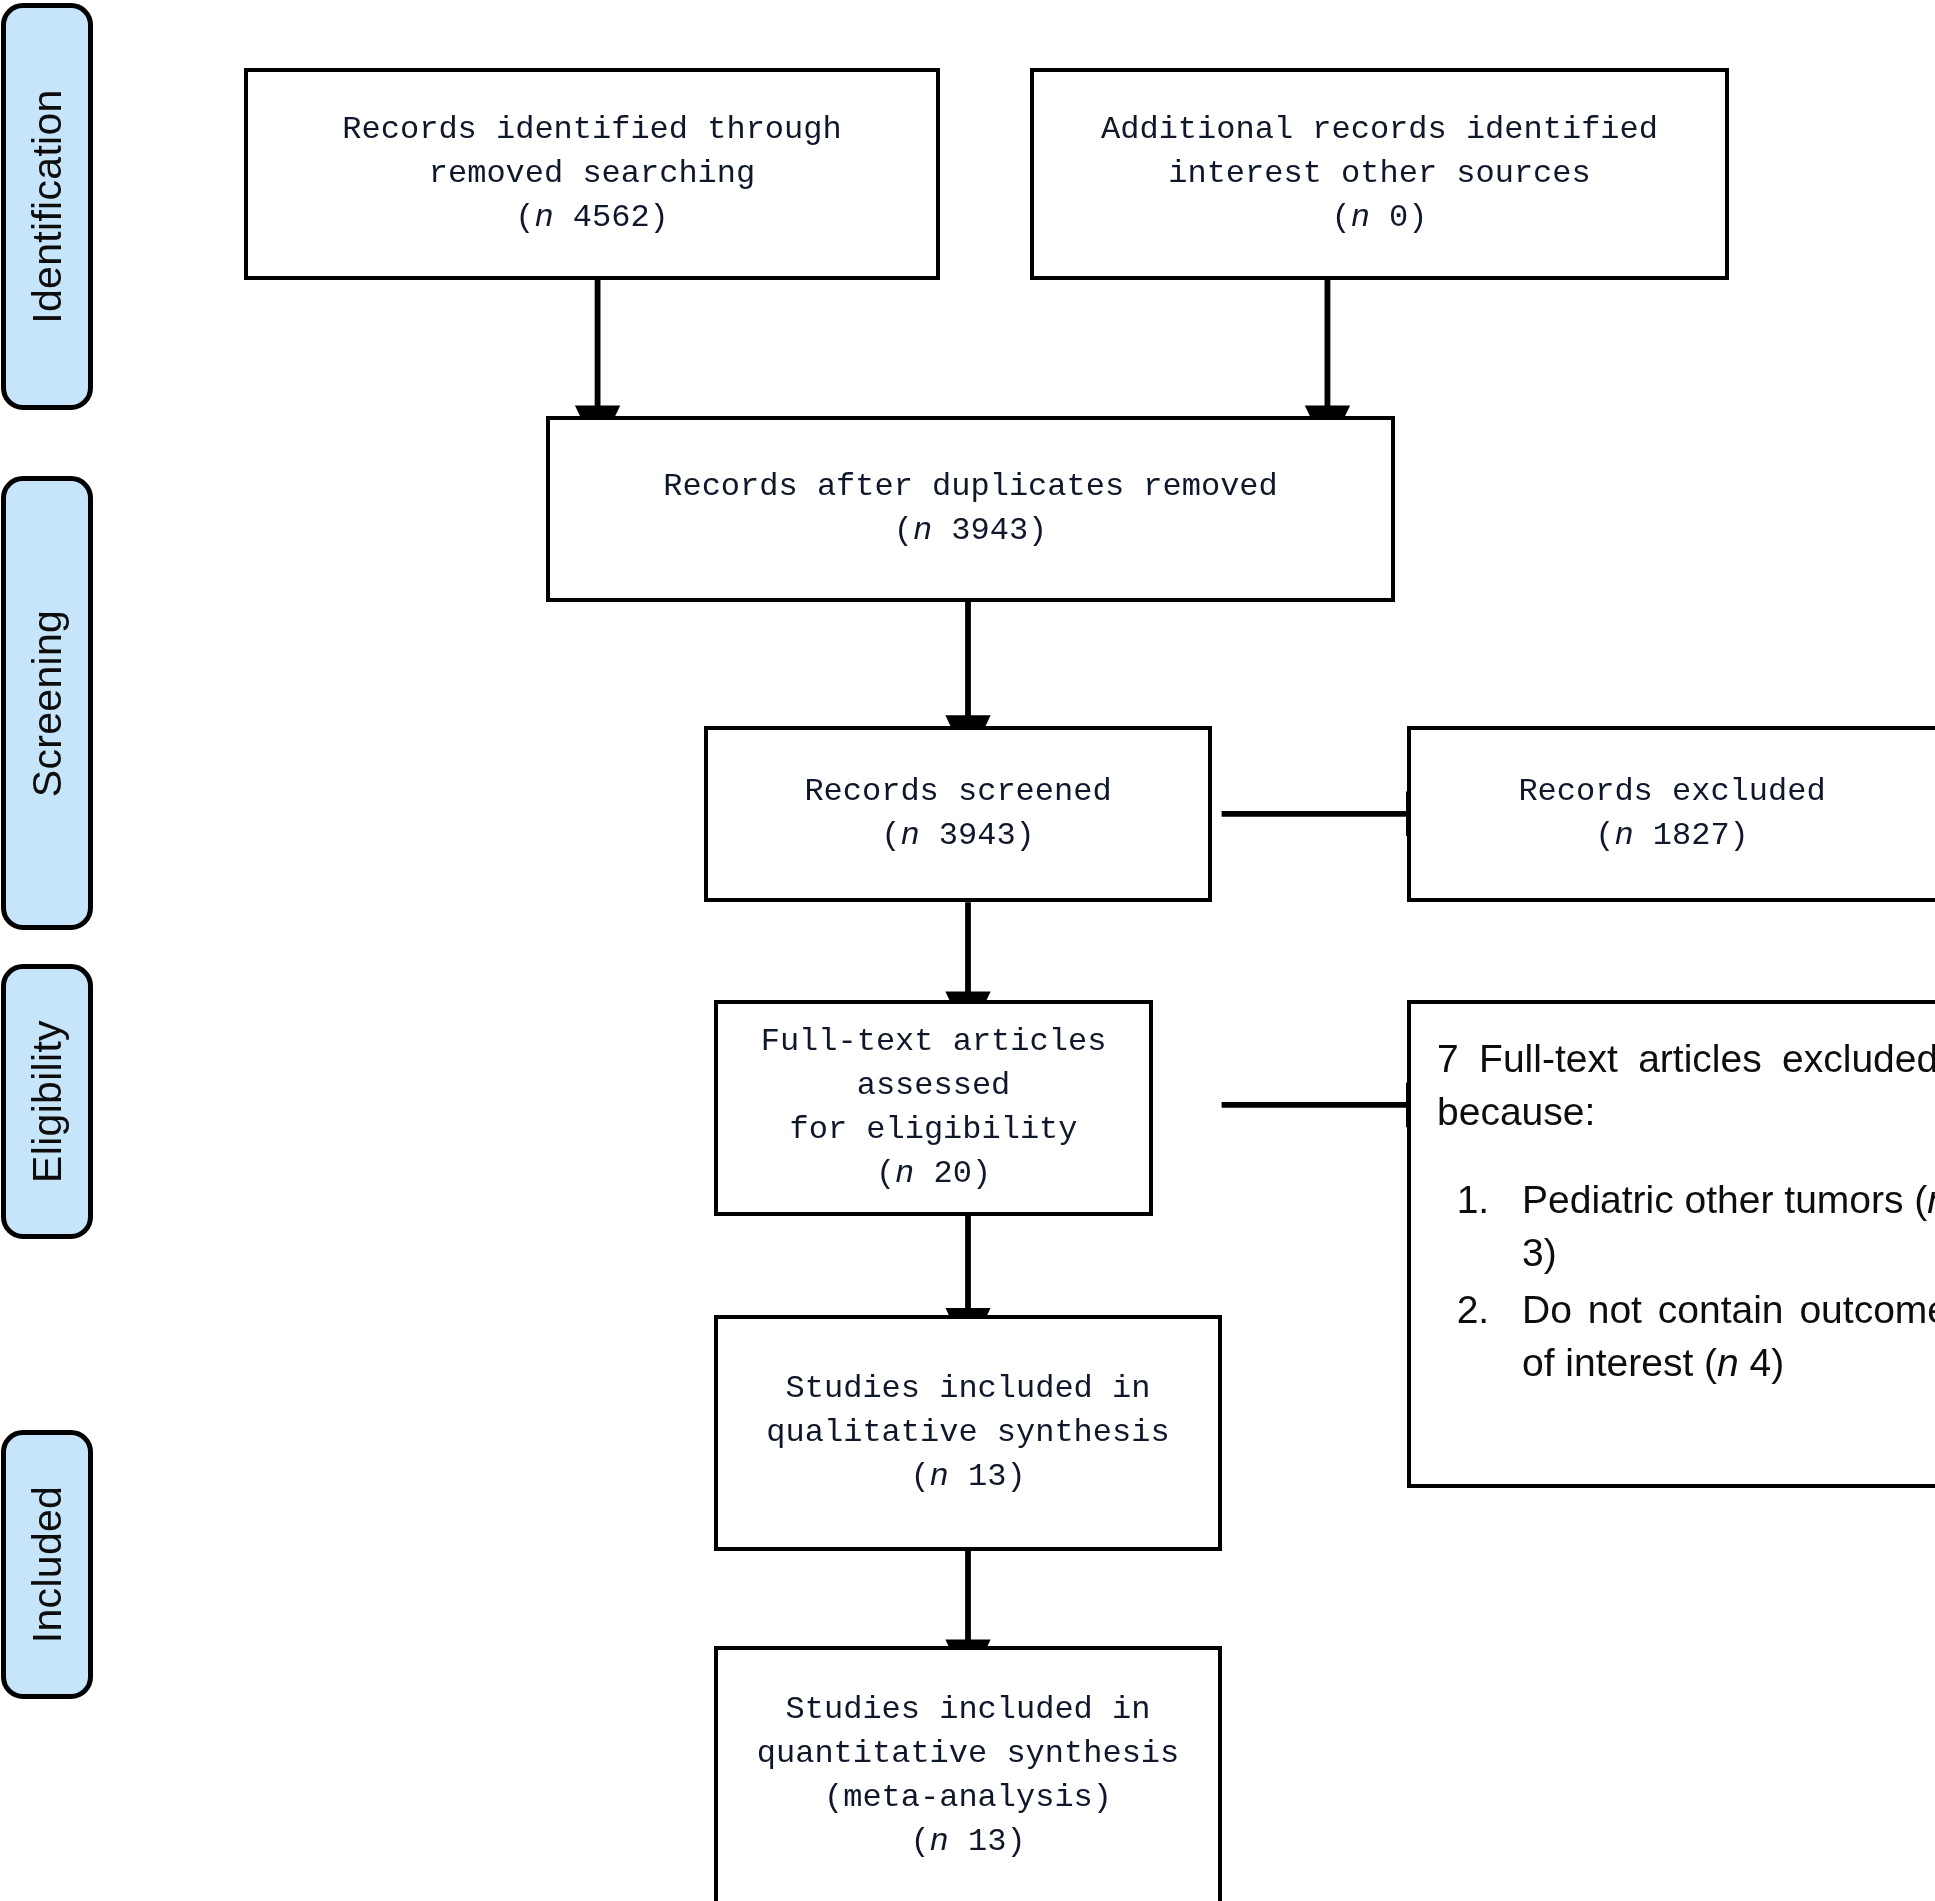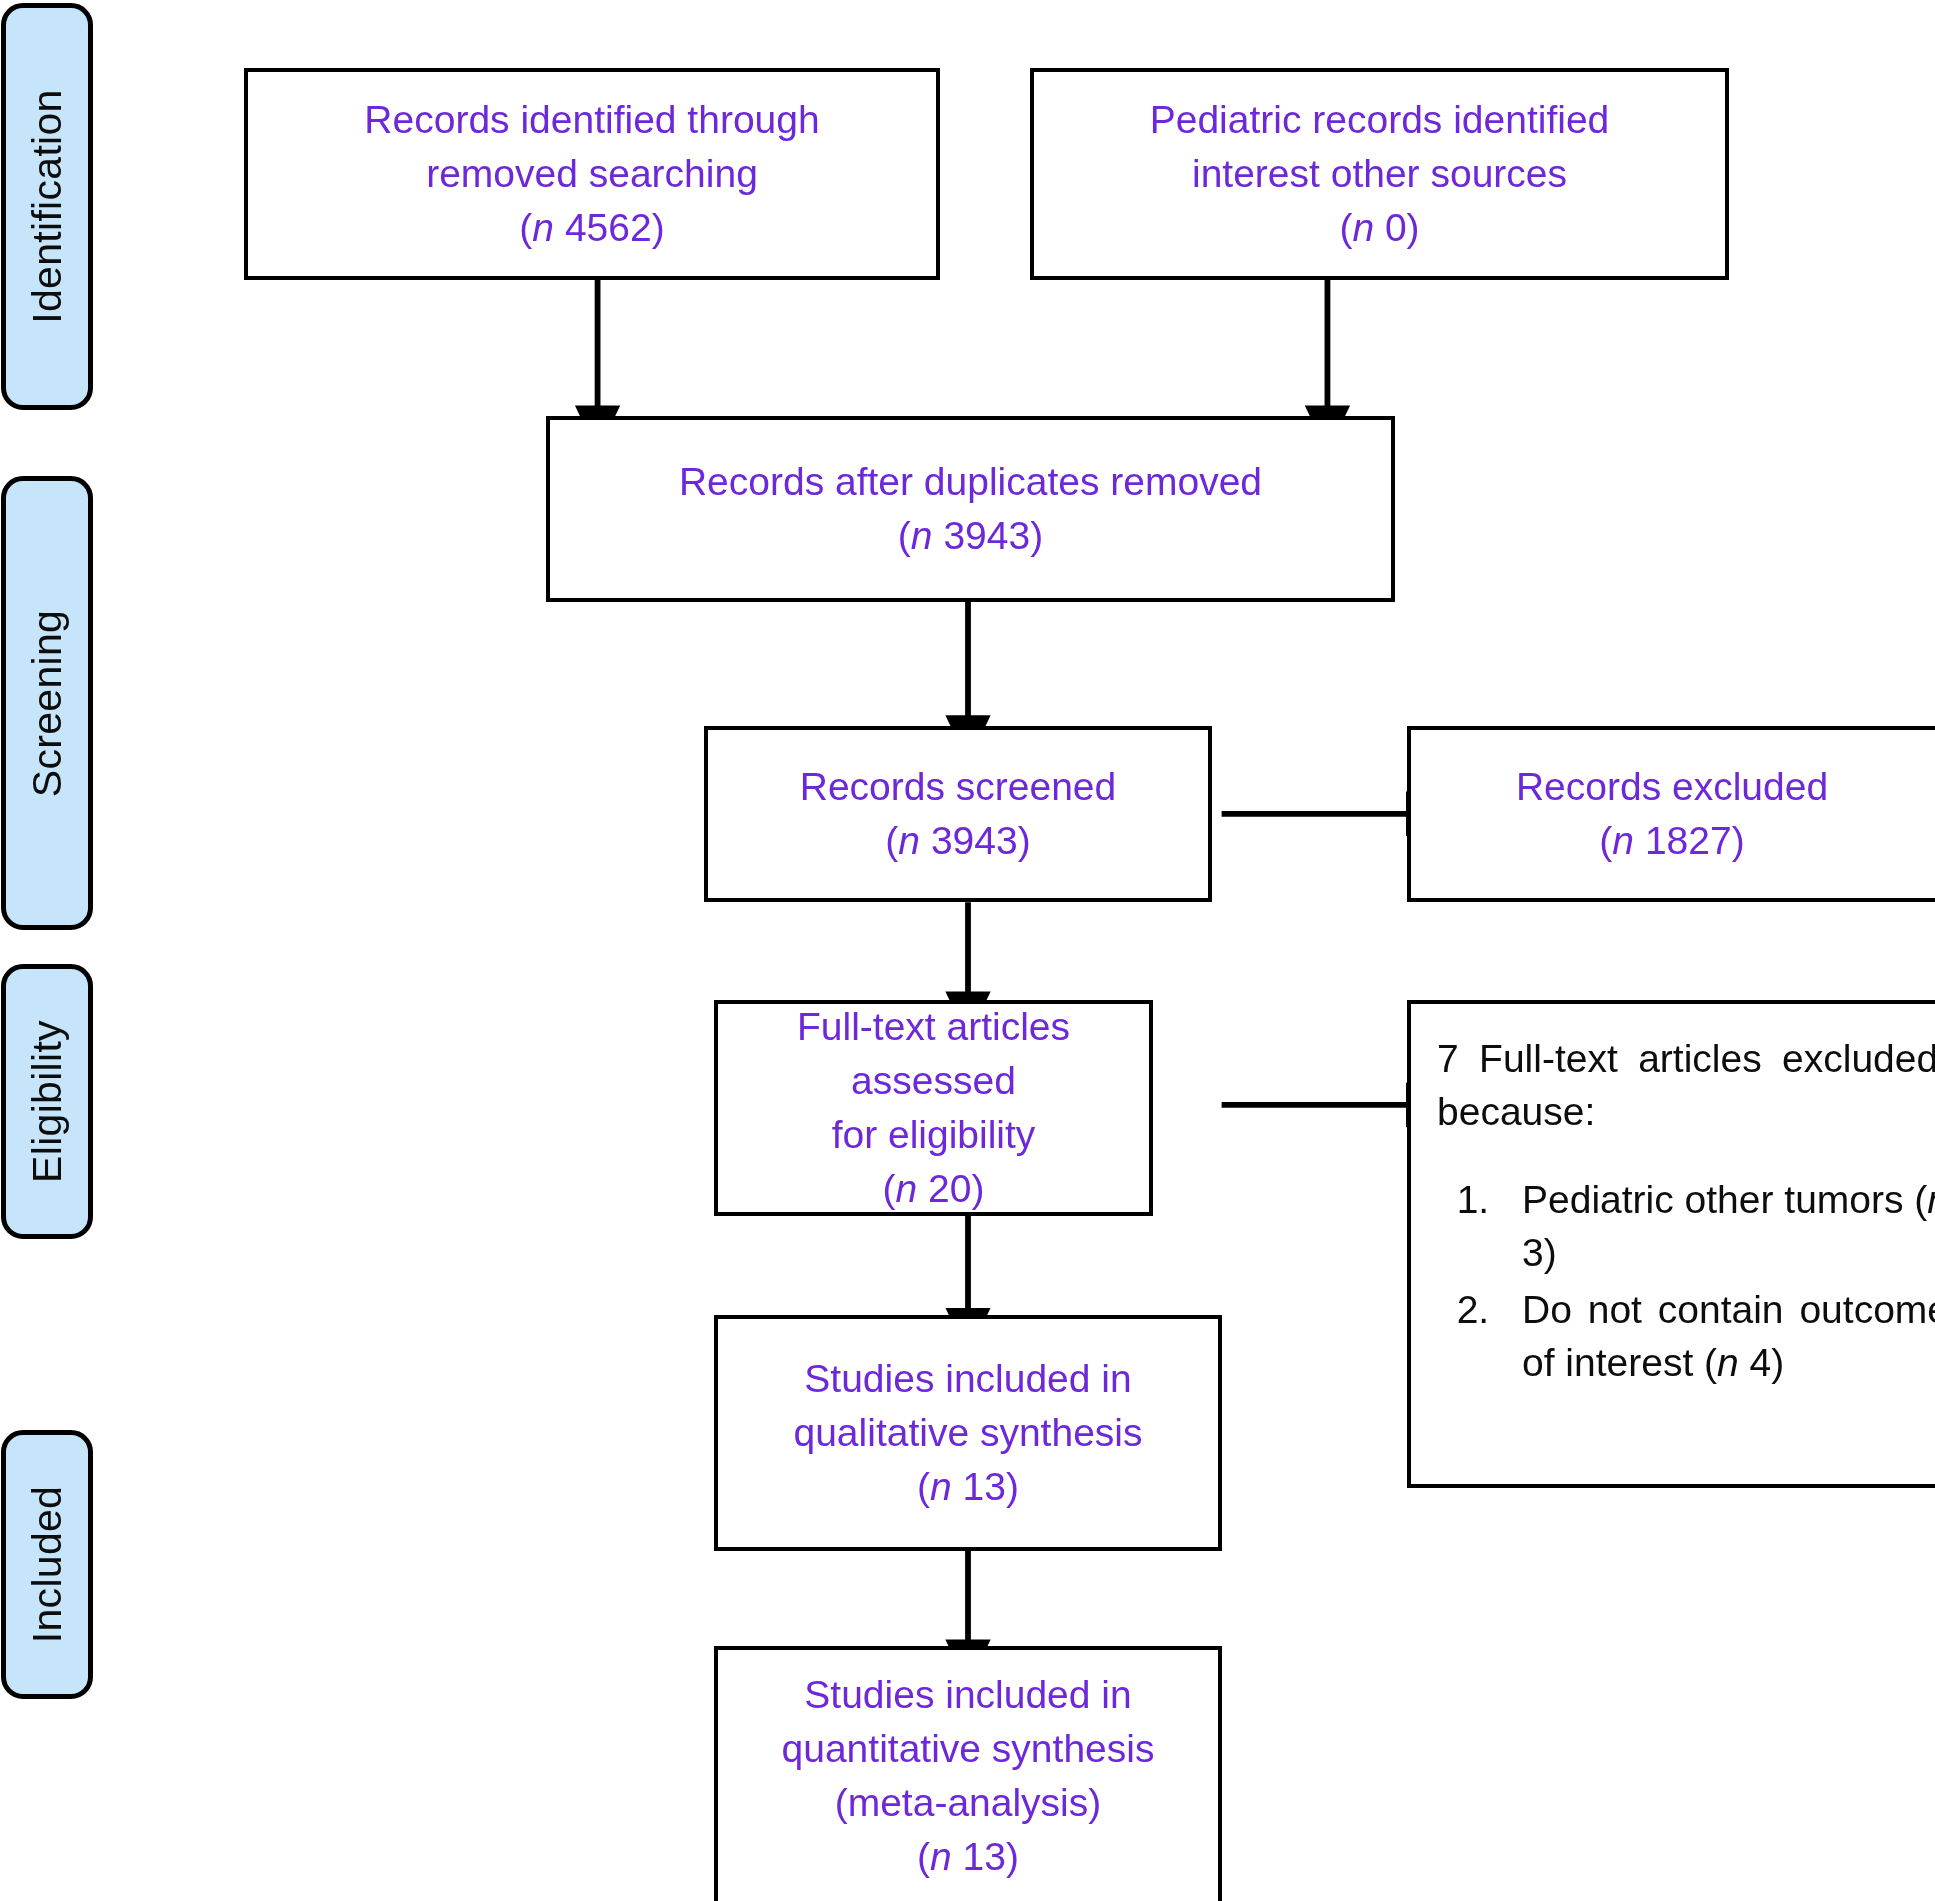--- a/index.html
+++ b/index.html
@@ -50,24 +50,25 @@
     position: absolute;
     box-sizing: border-box;
     background: #ffffff;
     border: 4.5px solid #000000;
     display: flex;
     align-items: center;
     justify-content: center;
     text-align: center;
   }
   .flow-box .box-text {
-    font-size: 39px;
+    font-size: 32px;
     line-height: 1.38;
-    color: #6d28d9;
+    color: #0f172a;
     padding: 0 14px;
+    font-family: Liberation Mono, monospace;
   }
 
   
   .reasons-box {
     position: absolute;
     box-sizing: border-box;
     background: #ffffff;
     border: 4.5px solid #000000;
     padding: 28px 22px 13px 26px;
     overflow: hidden;
@@ -151,21 +152,21 @@
   <div class="flow-box" style="left:244px; top:68px; width:696px; height:212px;">
     <div class="box-text">
       <span>Records identified through</span><br>
       <span>removed searching</span><br>
       <span>(</span><em class="n-sym">n</em><span> 4562)</span>
     </div>
   </div>
 
   <div class="flow-box" style="left:1030px; top:68px; width:699px; height:212px;">
     <div class="box-text">
-      <span>Pediatric records identified</span><br>
+      <span>Additional records identified</span><br>
       <span>interest other sources</span><br>
       <span>(</span><em class="n-sym">n</em><span> 0)</span>
     </div>
   </div>
 
   <div class="flow-box" style="left:546px; top:416px; width:849px; height:186px;">
     <div class="box-text">
       <span>Records after duplicates removed</span><br>
       <span>(</span><em class="n-sym">n</em><span> 3943)</span>
     </div>

